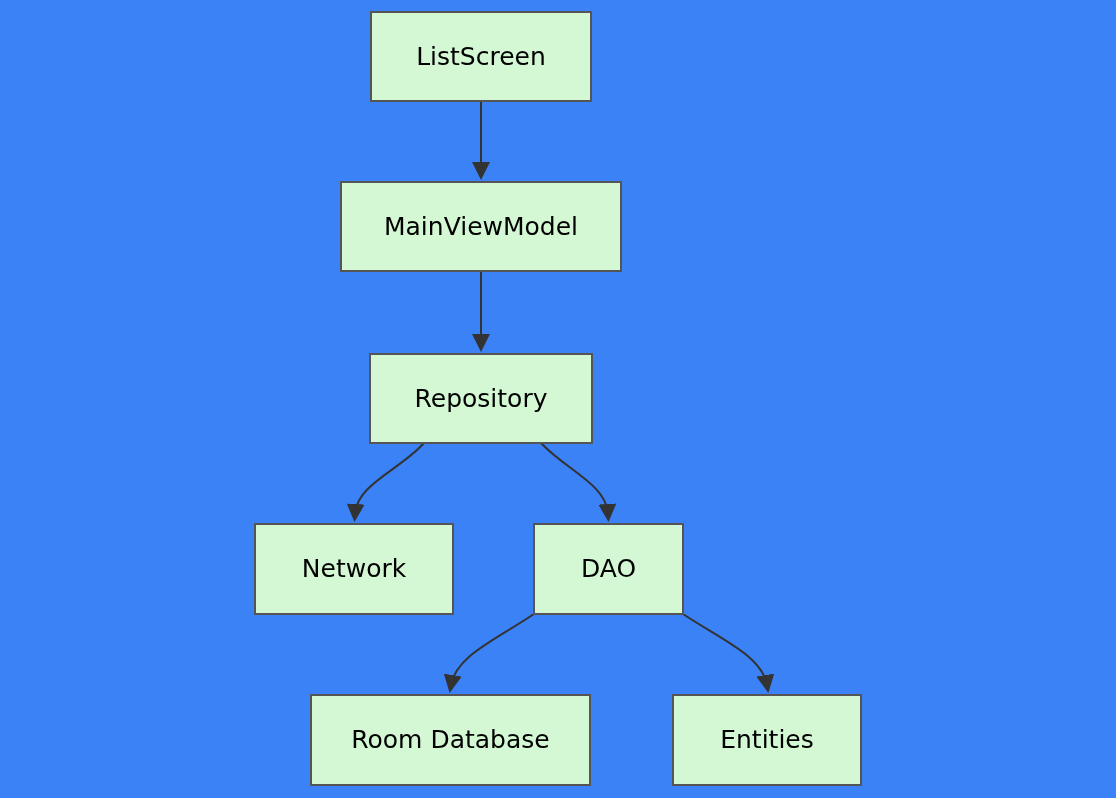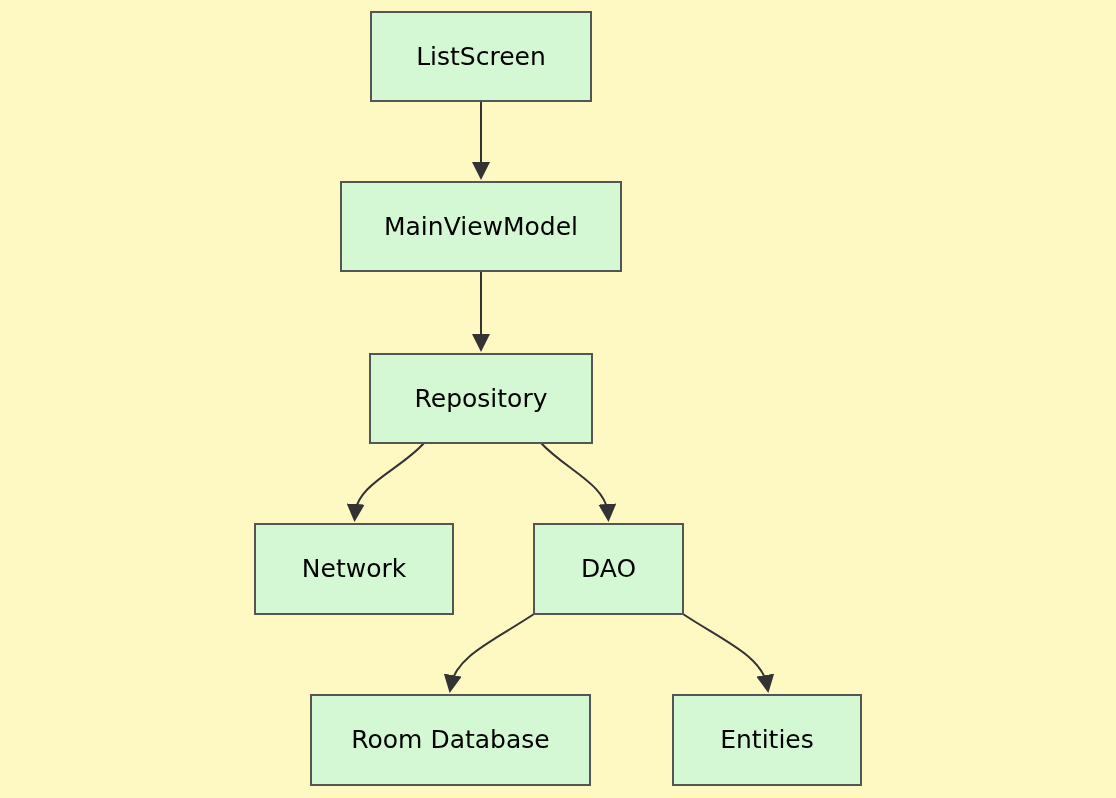--- a/index.html
+++ b/index.html
@@ -45,21 +45,21 @@
     stroke-width: 2px;
     stroke-linecap: butt;
   }
   .edge-arrow {
     stroke: none;
   }
 </style>
 </head>
 <body>
 
-<div id="diagram-root" style="background: #fef9c3;">
+<div id="diagram-root" style="background: #3b82f6;">
   <svg id="flow-svg" viewBox="0 0 1116 798" xmlns="http://www.w3.org/2000/svg">
 
     <defs>
       <marker id="arrowhead" markerWidth="9" markerHeight="9" refX="5" refY="4.5" orient="auto" markerUnits="strokeWidth">
         <path class="edge-arrow" d="M0,0 L9,4.5 L0,9 z" fill="#333333"></path>
       </marker>
     </defs>
 
     <g id="edges-layer">
       <path class="edge-path" stroke="#333333" marker-end="url(#arrowhead)" d="M481,101 L481,172" stroke-width="2"></path>

